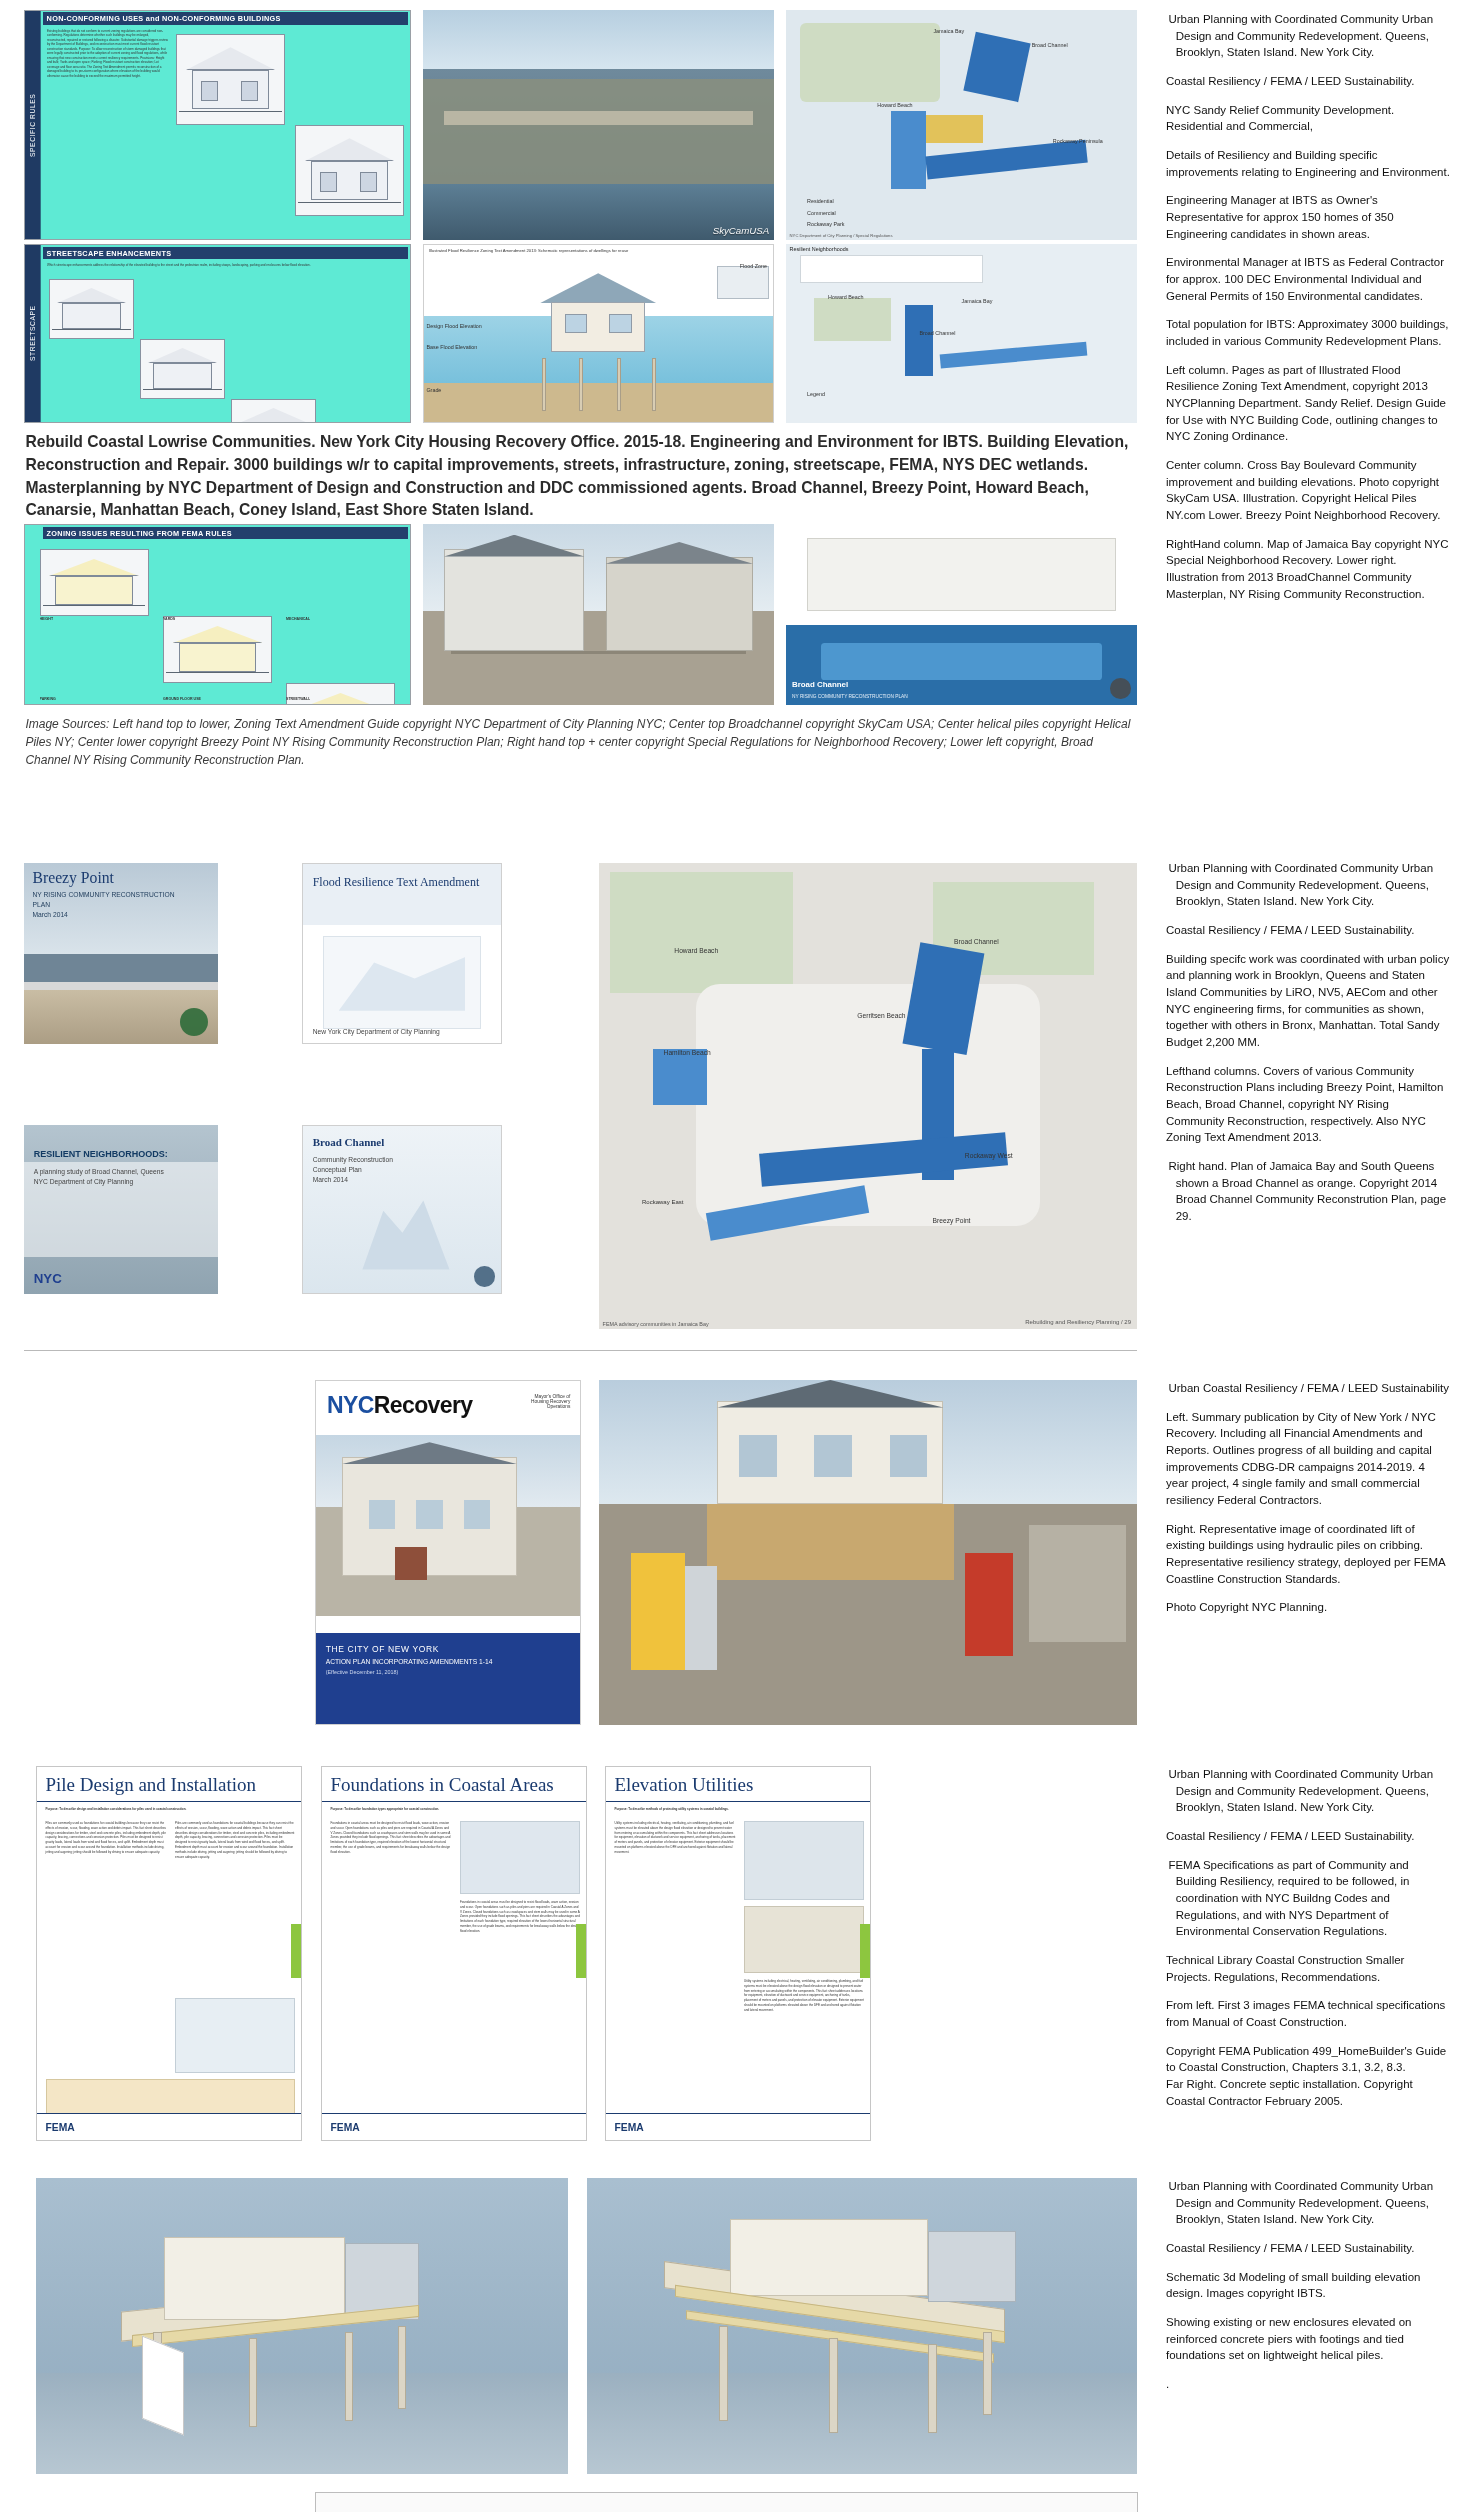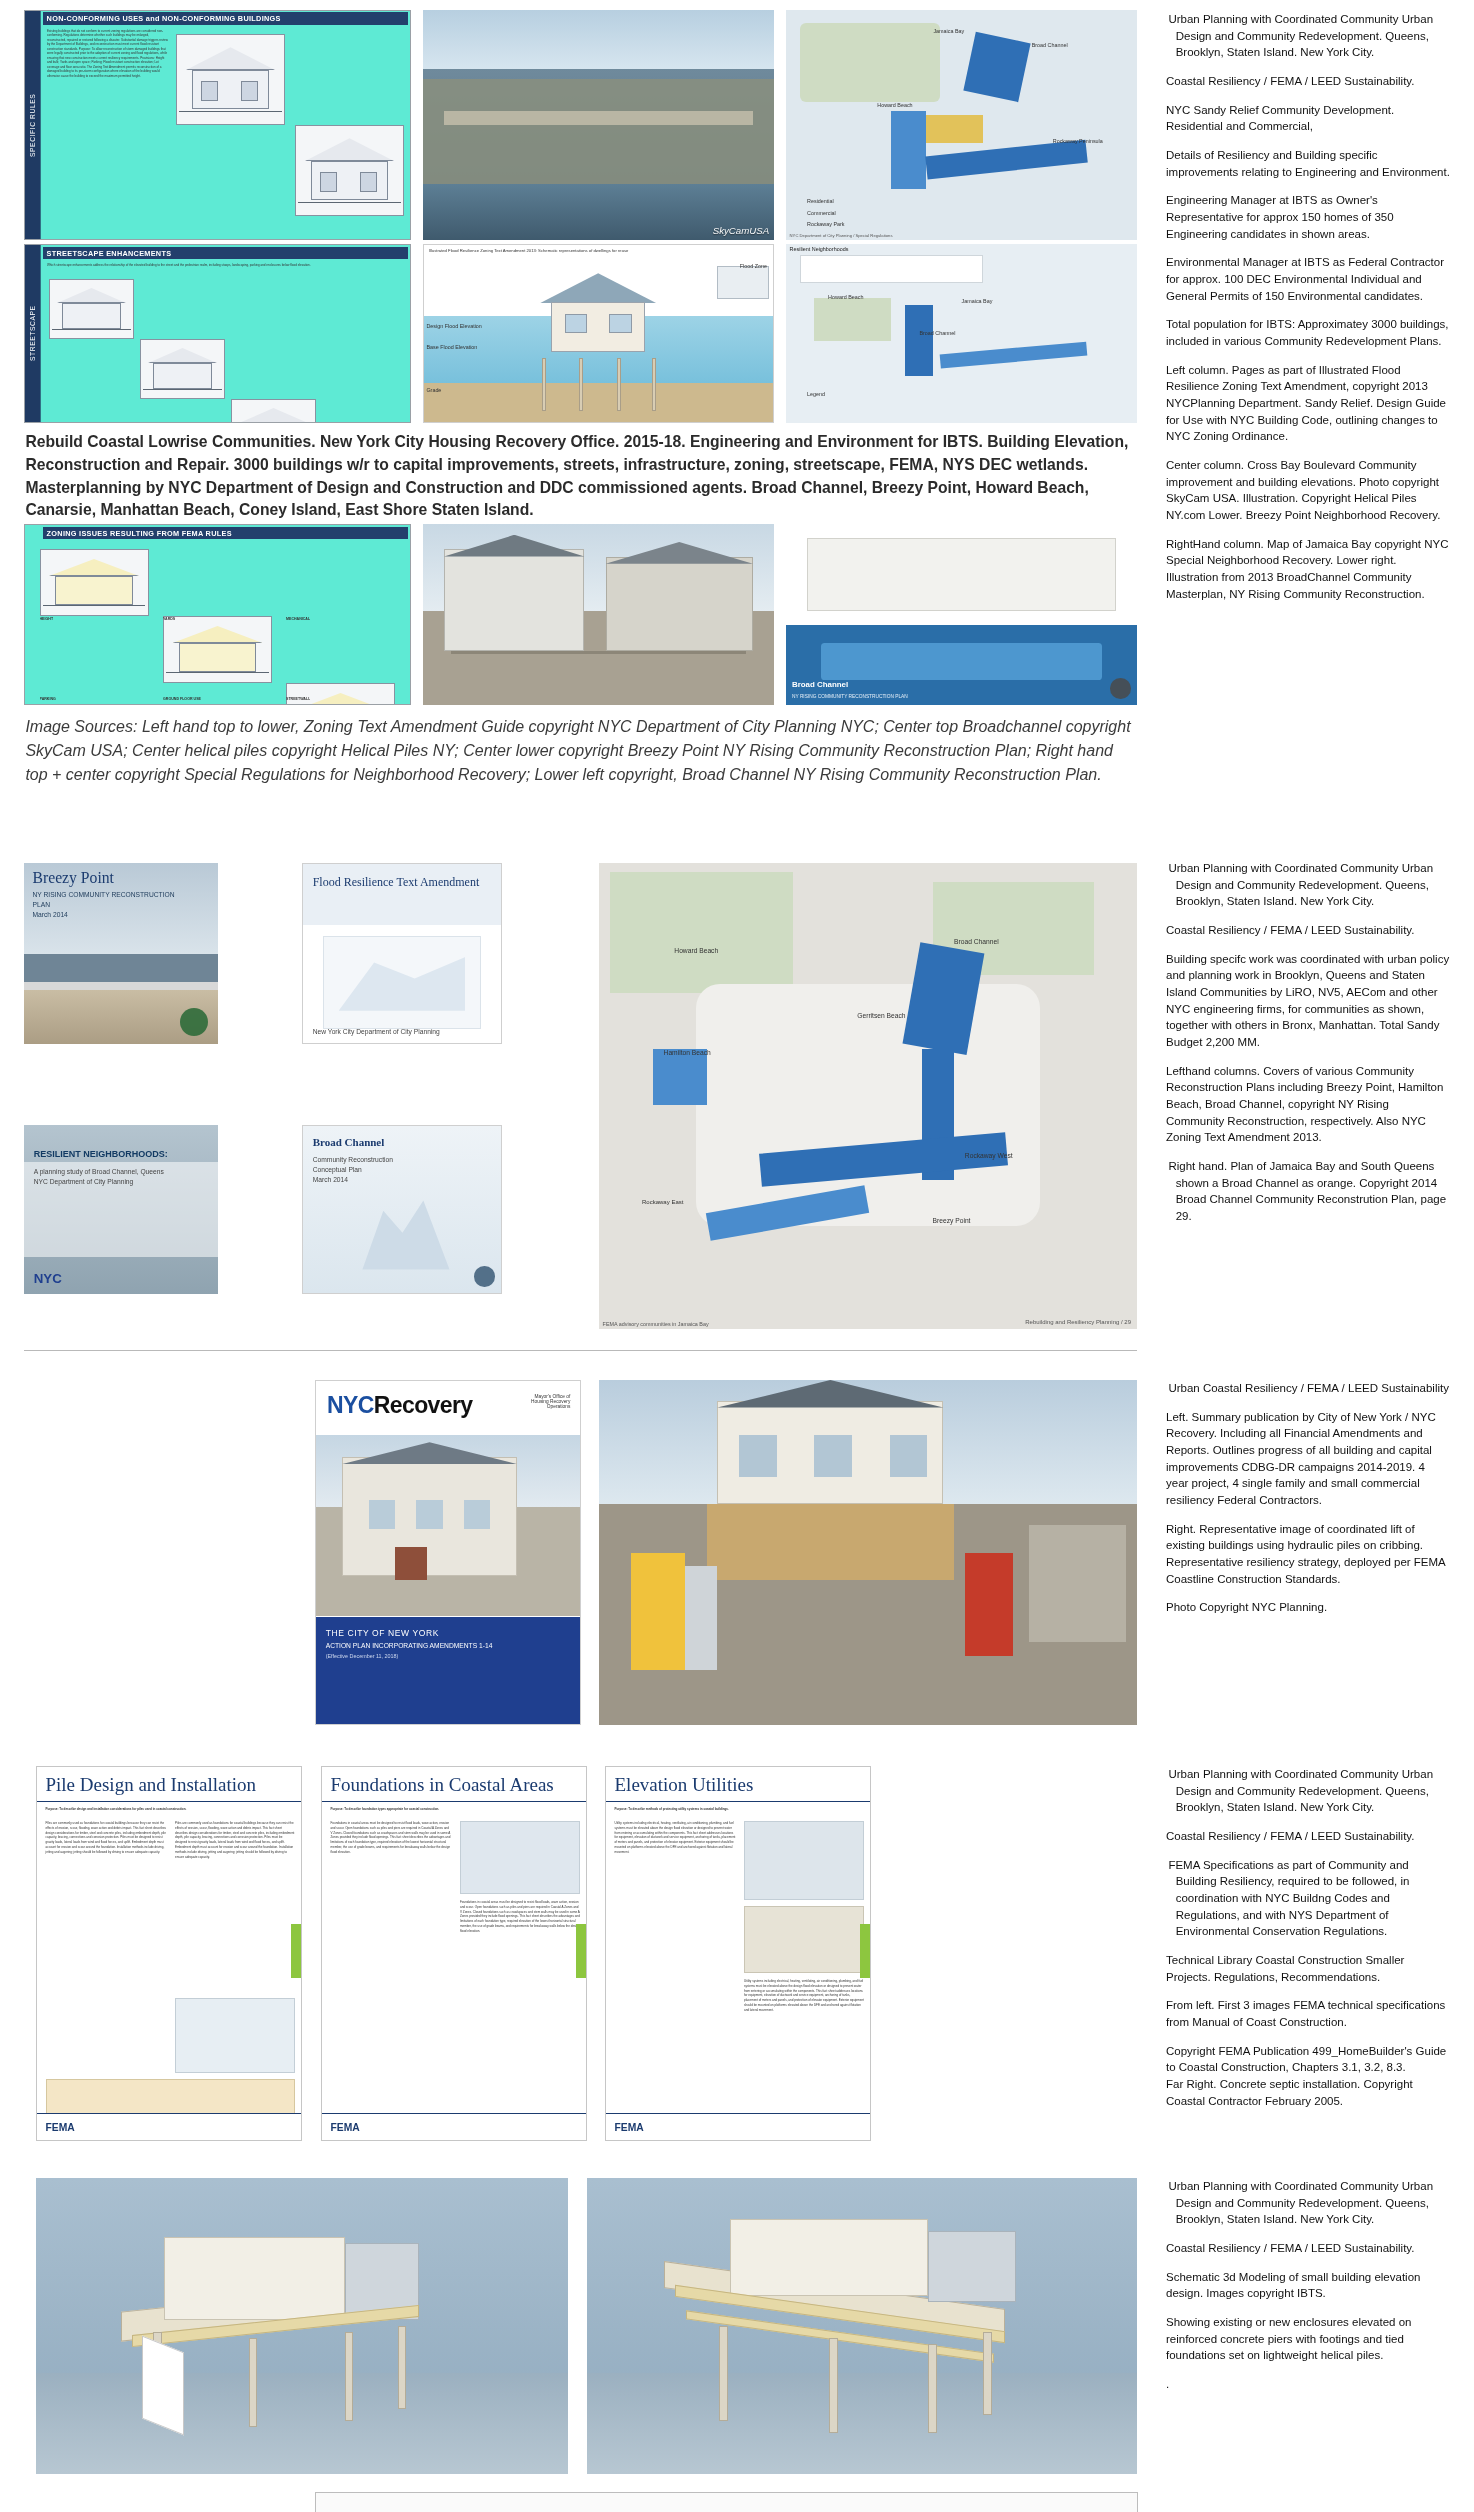--- a/index.html
+++ b/index.html
@@ -154,21 +154,21 @@
   
   .headline {
     position: absolute;
     font-size: 15.7px;
     font-weight: bold;
     color: #2b2b2b;
     line-height: 1.45;
   }
   .sourceline {
     position: absolute;
-    font-size: 16px;
+    font-size: 12px;
     color: #3b3b3b;
     line-height: 1.5;
     font-style: italic;
   }
   .corner-badge {
     position: absolute;
     right: 6px; bottom: 6px;
     width: 20.6px; height: 20.6px;
     border-radius: 50%;
     background: #4a4a4a;
@@ -194,21 +194,21 @@
     line-height: 1.5;
   }
   .nycr-top { position:absolute; left:0; right:0; top:0; height: 54px; background:#fff; }
   .nycr-logo {
     position: absolute; left: 11px; top: 11px;
     font-size: 23px; font-weight: bold; color: #111;
     letter-spacing: -0.6px;
   }
   .nycr-logo span { color: #1b4fa0; }
   .nycr-bottom {
-    position: absolute; left: 0; right: 0; bottom: 0; height: 107px;
+    position: absolute; left: 0; right: 0; bottom: 0; height: 91px;
     background: #1f3f8f; color: #fff;
   }
   
   .fema {
     position: absolute;
     background: #fff;
     border: 0.6px solid #c6c6c6;
     overflow: hidden;
   }
   .fema-head {

